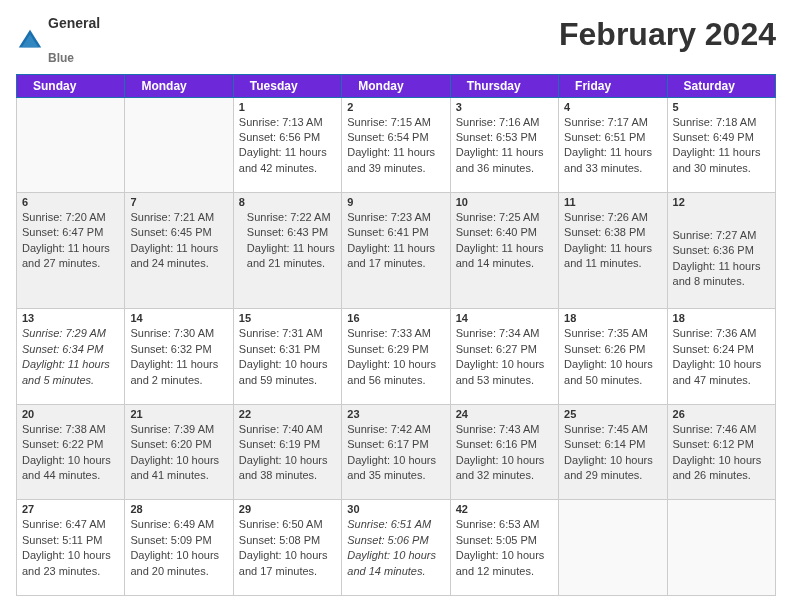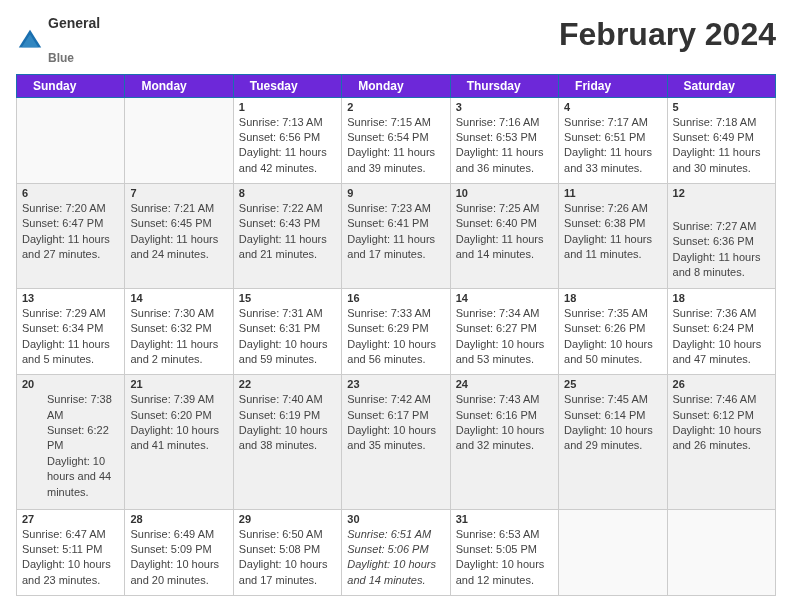--- a/index.html
+++ b/index.html
@@ -177,21 +177,21 @@
 Daylight: 11 hours and 27 minutes.</div>
           </td>
           <td>
             <span class="day-num">7</span>
             <div class="day-info" style="white-space: pre-line;">Sunrise: 7:21 AM
 Sunset: 6:45 PM
 Daylight: 11 hours and 24 minutes.</div>
           </td>
           <td>
             <span class="day-num">8</span>
-            <div class="day-info" style="white-space: pre-line;">Sunrise: 7:22 AM
+            <div class="day-info" style="white-space: pre-line; margin-left: 8px;">Sunrise: 7:22 AM
 Sunset: 6:43 PM
 Daylight: 11 hours and 21 minutes.</div>
           </td>
           <td>
             <span class="day-num">9</span>
             <div class="day-info" style="white-space: pre-line;">Sunrise: 7:23 AM
 Sunset: 6:41 PM
 Daylight: 11 hours and 17 minutes.</div>
           </td>
           <td>
@@ -209,21 +209,21 @@
           <td>
             <span class="day-num">12</span>
             <div class="day-info" style="white-space: pre-line; margin-top: 20px;">Sunrise: 7:27 AM
 Sunset: 6:36 PM
 Daylight: 11 hours and 8 minutes.</div>
           </td>
         </tr>
         <tr>
           <td>
             <span class="day-num">13</span>
-            <div class="day-info" style="white-space: pre-line;">Sunrise: 7:29 AM
+            <div class="day-info" style="white-space: pre-line; font-style: italic;">Sunrise: 7:29 AM
 Sunset: 6:34 PM
 Daylight: 11 hours and 5 minutes.</div>
           </td>
           <td>
             <span class="day-num">14</span>
             <div class="day-info" style="white-space: pre-line;">Sunrise: 7:30 AM
 Sunset: 6:32 PM
 Daylight: 11 hours and 2 minutes.</div>
           </td>
           <td>
@@ -253,21 +253,21 @@
           <td>
             <span class="day-num">18</span>
             <div class="day-info" style="white-space: pre-line;">Sunrise: 7:36 AM
 Sunset: 6:24 PM
 Daylight: 10 hours and 47 minutes.</div>
           </td>
         </tr>
         <tr class="row-shaded">
           <td>
             <span class="day-num">20</span>
-            <div class="day-info" style="white-space: pre-line; margin-left: 25px;">Sunrise: 7:38 AM
+            <div class="day-info" style="white-space: pre-line;">Sunrise: 7:38 AM
 Sunset: 6:22 PM
 Daylight: 10 hours and 44 minutes.</div>
           </td>
           <td>
             <span class="day-num">21</span>
             <div class="day-info" style="white-space: pre-line;">Sunrise: 7:39 AM
 Sunset: 6:20 PM
 Daylight: 10 hours and 41 minutes.</div>
           </td>
           <td>
@@ -320,21 +320,21 @@
 Sunset: 5:08 PM
 Daylight: 10 hours and 17 minutes.</div>
           </td>
           <td>
             <span class="day-num">30</span>
             <div class="day-info" style="white-space: pre-line; font-style: italic;">Sunrise: 6:51 AM
 Sunset: 5:06 PM
 Daylight: 10 hours and 14 minutes.</div>
           </td>
           <td>
-            <span class="day-num">31</span>
+            <span class="day-num">42</span>
             <div class="day-info" style="white-space: pre-line;">Sunrise: 6:53 AM
 Sunset: 5:05 PM
 Daylight: 10 hours and 12 minutes.</div>
           </td>
           <td class="empty"></td>
           <td class="empty"></td>
         </tr>
       </tbody>
   </table>
 </div>

